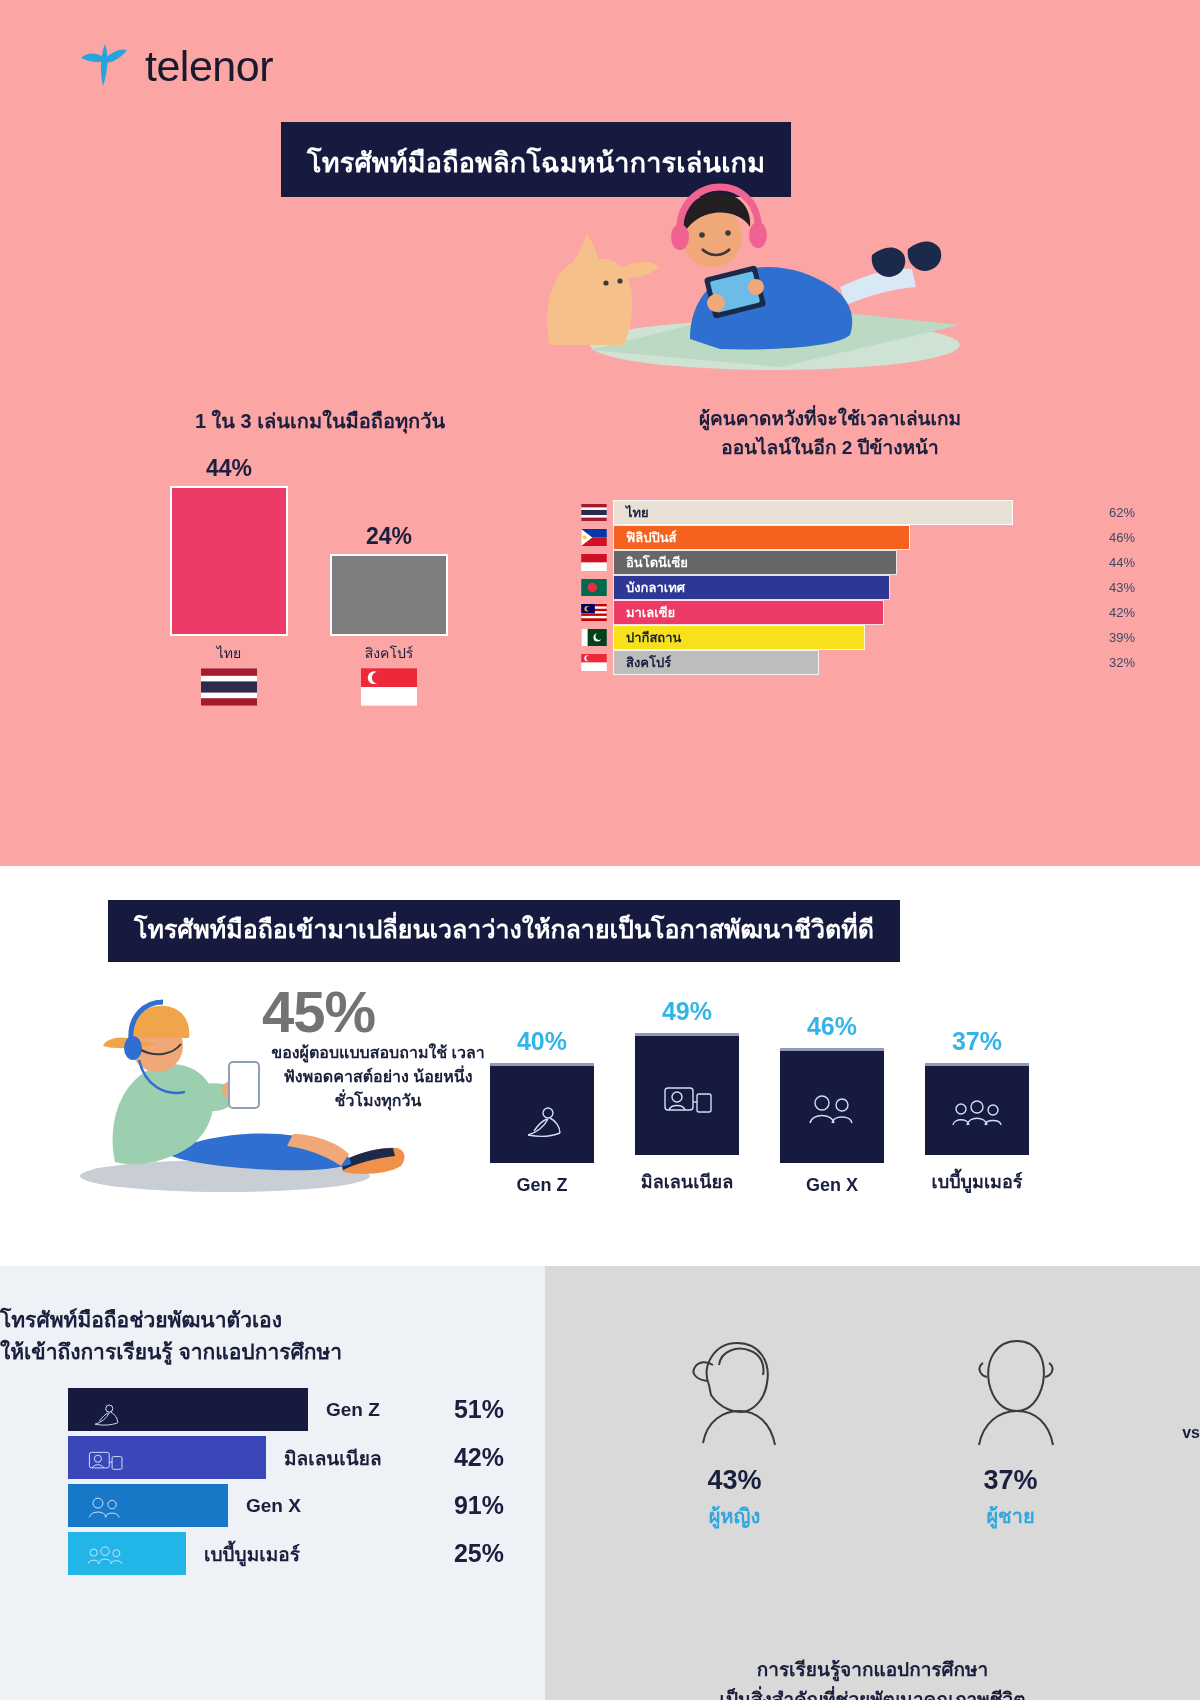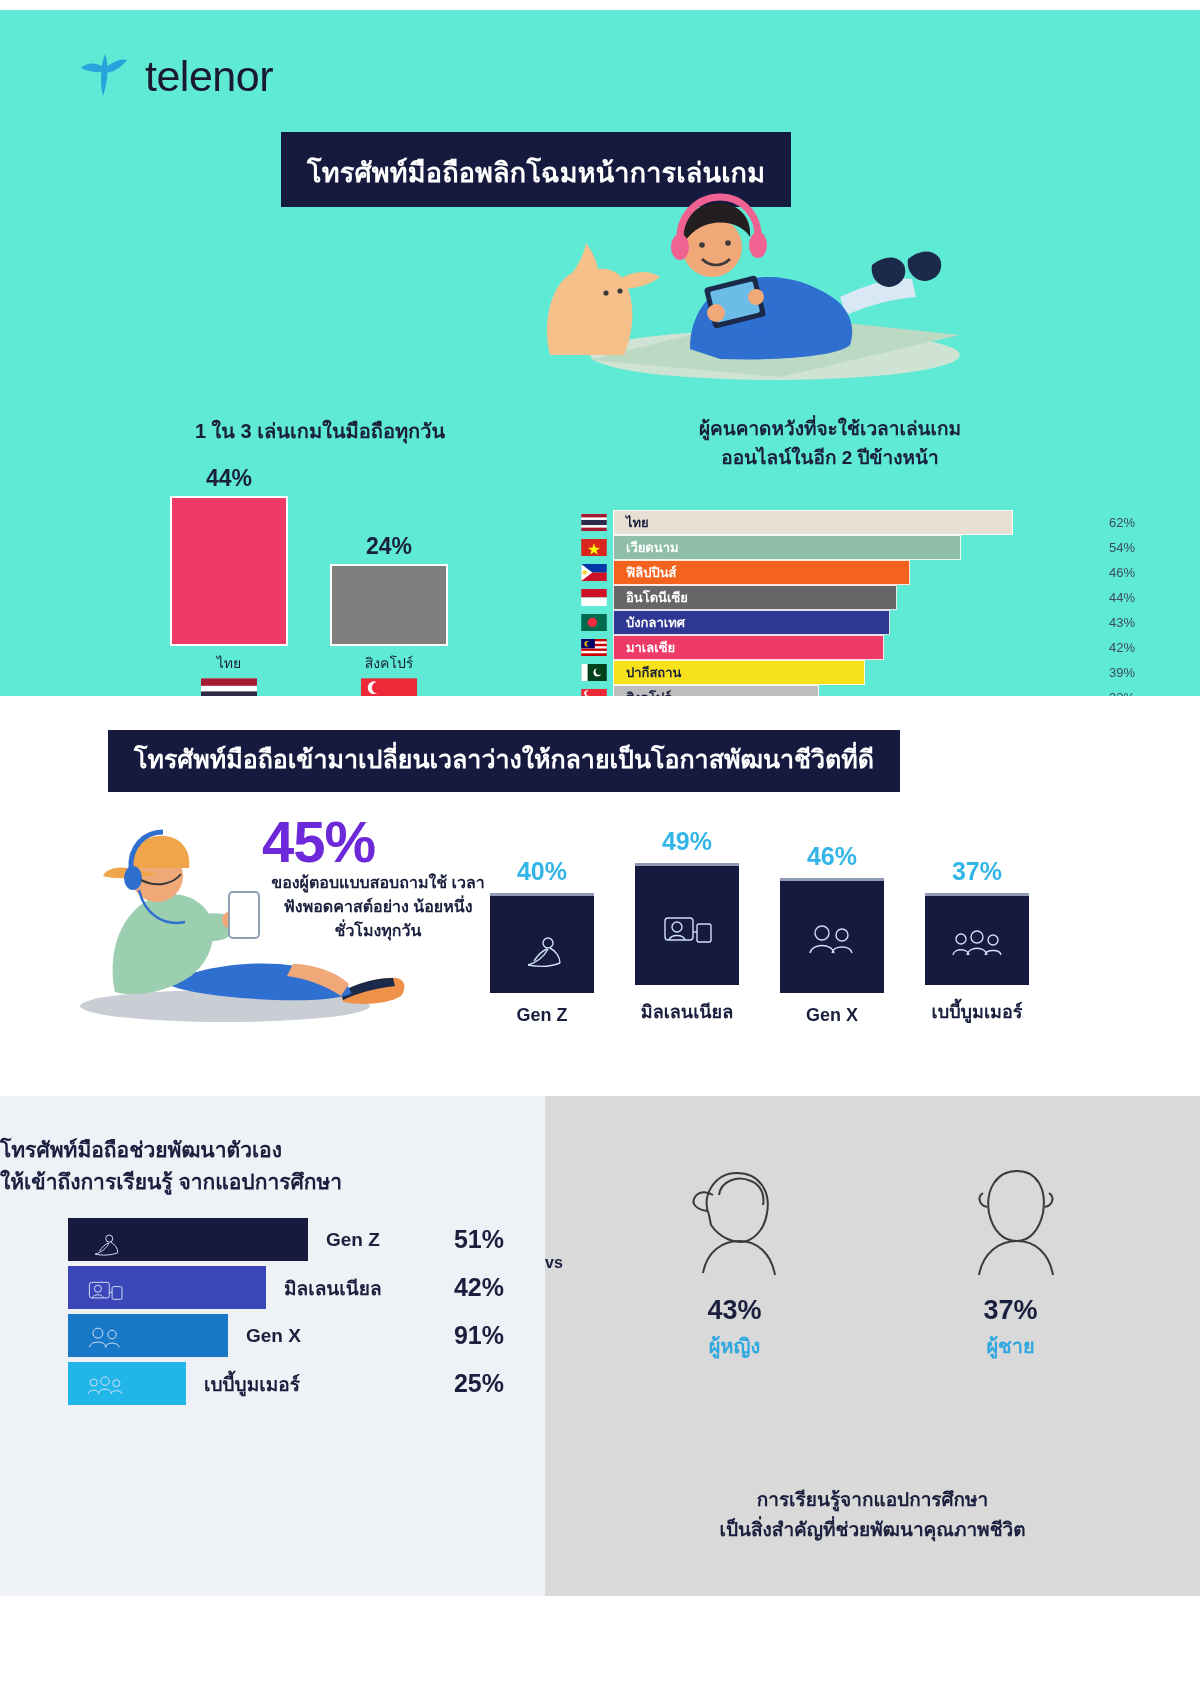--- a/index.html
+++ b/index.html
@@ -7,23 +7,22 @@
   body {
     width:1200px; height:1700px;
     font-family:"Liberation Sans","DejaVu Sans",sans-serif;
     background:#ffffff;
     overflow:hidden;
   }
 
   
   .sec1 {
     position:relative;
-    height:686px;
-    background:#5eead4;
-    margin-top:10px;
+    height:866px;
+    background:#fca5a5;
   }
 
   .logo-wrap {
     position:absolute; left:75px; top:38px;
     display:flex; align-items:center; gap:14px;
   }
   .logo-mark { width:56px; height:56px; }
   .logo-text {
     font-size:43px; color:#1a1a2e; letter-spacing:-0.5px;
     font-weight:400;
@@ -89,21 +88,21 @@
   .title-bar2 {
     position:absolute; left:108px; top:34px;
     background:#161a3f; color:#ffffff;
     padding:9px 26px 13px 26px;
     font-size:25px; font-weight:700;
     white-space:nowrap;
   }
 
   .big-pct {
     position:absolute; left:262px; top:112px;
-    font-size:58px; font-weight:700; color:#6d28d9;
+    font-size:58px; font-weight:700; color:#737373;
     letter-spacing:-1px;
   }
   .big-pct-sub {
     position:absolute; left:262px; top:175px; width:232px;
     font-size:16px; font-weight:700; color:#1a1f3d;
     line-height:1.5; text-align:center;
   }
 
   .gen-cards { position:absolute; left:490px; top:130px; display:flex; gap:41px; }
   .gen-card { width:104px; text-align:center; }
@@ -134,21 +133,21 @@
   }
   .edu-name { font-size:19px; font-weight:700; color:#1a1f3d; margin-left:18px; }
   .edu-pct {
     position:absolute; right:24px;
     font-size:25px; font-weight:700; color:#1a1f3d;
   }
   .edu-row-wrap { position:relative; display:flex; align-items:center; }
 
   .vs-label {
     position:absolute; left:0; top:158px; width:100%;
-    text-align:left; font-size:16px; font-weight:600; color:#1a1f3d;
+    text-align:right; font-size:16px; font-weight:600; color:#1a1f3d;
   }
   .gender-wrap {
     position:absolute; left:0; top:65px; width:100%;
     display:flex; justify-content:center; gap:96px;
   }
   .gender-col { width:180px; text-align:center; }
   .gender-pct { font-size:27px; font-weight:700; color:#1a1f3d; margin-top:10px; }
   .gender-lbl { font-size:20px; font-weight:700; color:#2fa8e0; margin-top:4px; }
 
   .edu-foot {
@@ -255,32 +254,20 @@
             <rect width="30" height="20" fill="#fff"></rect>
             <rect width="30" height="4" fill="#A51931"></rect>
             <rect y="16" width="30" height="4" fill="#A51931"></rect>
             <rect y="7" width="30" height="6" fill="#2D2A4A"></rect>
           </svg>
         </span>
         <span class="rank-track">
           <span class="rank-bar" style="width:400px;background:#E8E0D5;color:#1a1f3d">ไทย</span>
         </span>
         <span class="rank-pct">62%</span>
-      </div>
-      <div class="rank-row">
-        <span class="rank-flag">
-          <svg width="26" height="17" viewBox="0 0 30 20">
-            <rect width="30" height="20" fill="#DA251D"></rect>
-            <path d="M15 5 l1.8 5.2 5.4 0 -4.4 3.2 1.7 5.2 -4.5-3.3 -4.5 3.3 1.7-5.2 -4.4-3.2 5.4 0z" fill="#FF0"></path>
-          </svg>
-        </span>
-        <span class="rank-track">
-          <span class="rank-bar" style="width:348px;background:#8FBFA8;color:#ffffff">เวียดนาม</span>
-        </span>
-        <span class="rank-pct">54%</span>
       </div>
       <div class="rank-row">
         <span class="rank-flag">
           <svg width="26" height="17" viewBox="0 0 30 20">
             <rect width="30" height="10" fill="#0038A8"></rect>
             <rect y="10" width="30" height="10" fill="#CE1126"></rect>
             <path d="M0 0 L13 10 L0 20z" fill="#fff"></path>
             <circle cx="4" cy="10" r="2.4" fill="#FCD116"></circle>
           </svg>
         </span>

